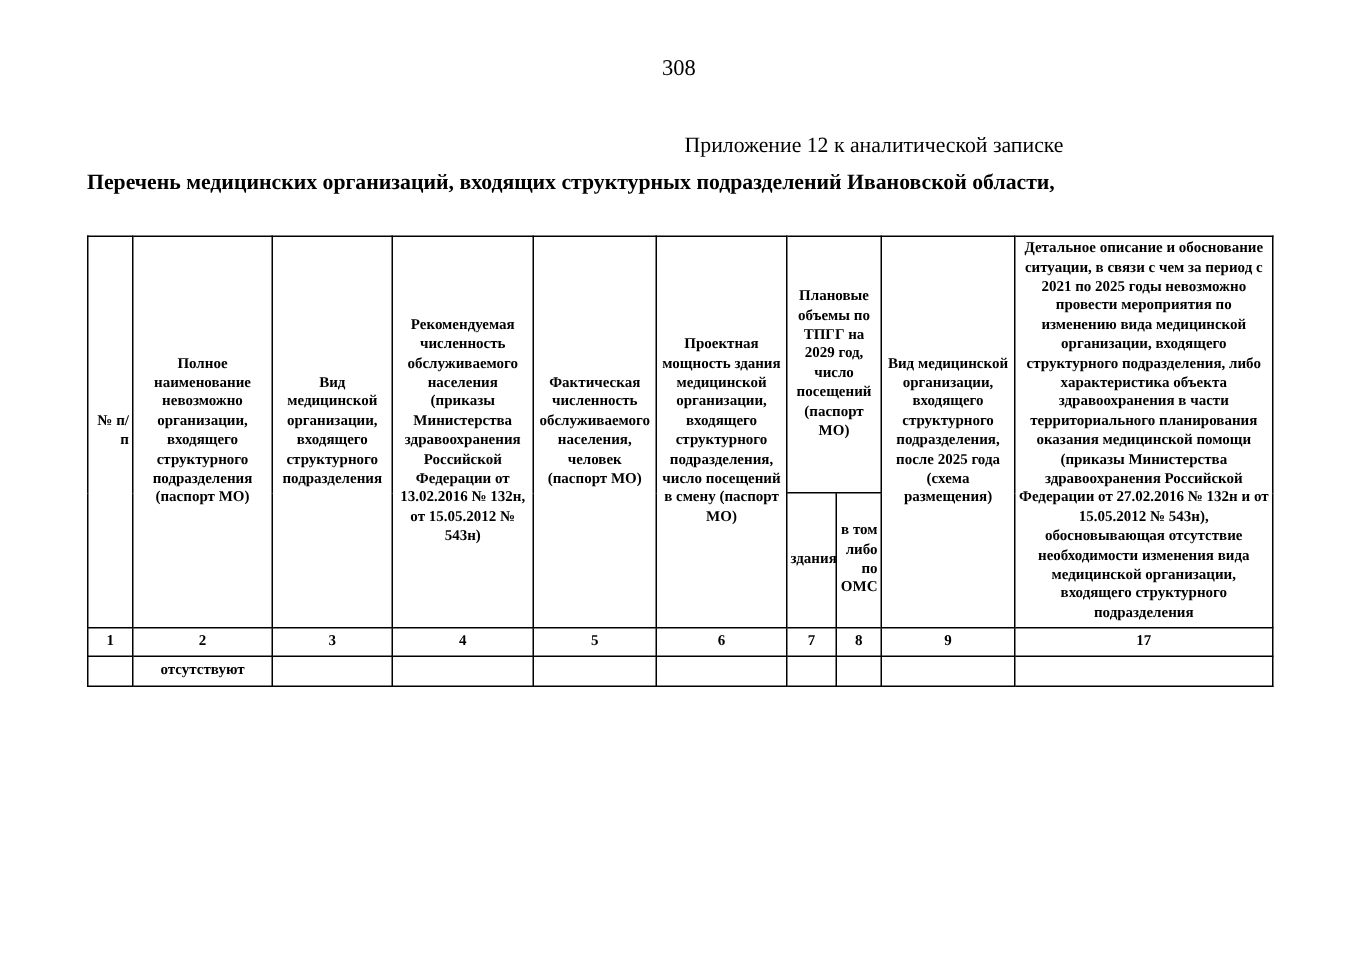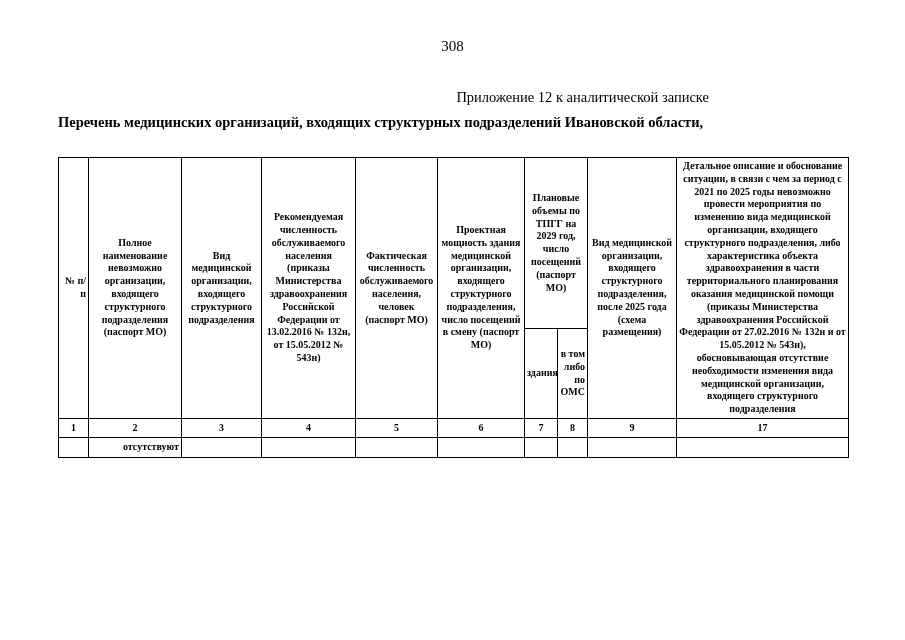--- a/index.html
+++ b/index.html
@@ -73,21 +73,21 @@
     font-size: 10px;
     height: 14px;
     padding: 0;
   }
   .datarow td {
     height: 15px;
     font-size: 9.3px;
     padding: 0 3px;
   }
   .datarow td.left {
-    text-align: right;
+    text-align: center;
   }
   
   col.c1 { width: 30px; }
   col.c2 { width: 93px; }
   col.c3 { width: 80px; }
   col.c4 { width: 94px; }
   col.c5 { width: 82px; }
   col.c6 { width: 87px; }
   col.c7 { width: 33px; }
   col.c8 { width: 30px; }

